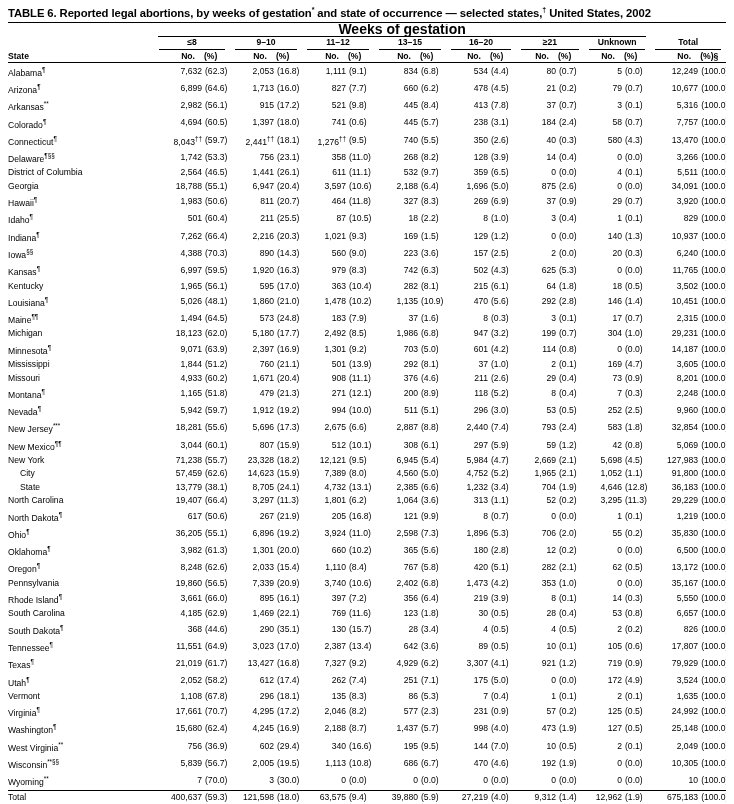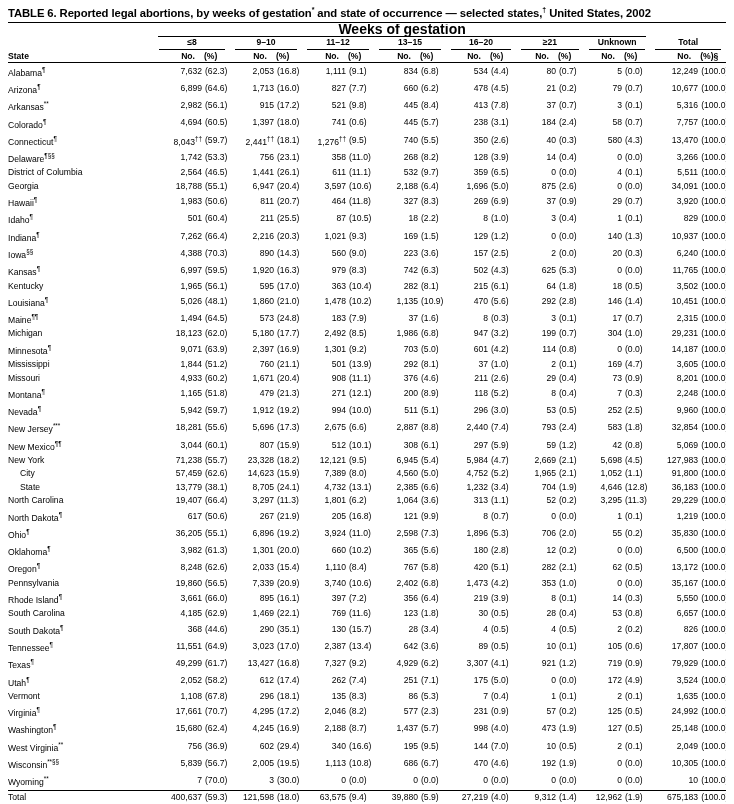--- a/index.html
+++ b/index.html
@@ -820,21 +820,21 @@
           <td class="pct">(0.5)</td>
           <td class="no">10</td>
           <td class="pct">(0.1)</td>
           <td class="no">105</td>
           <td class="pct">(0.6)</td>
           <td class="no">17,807</td>
           <td class="pct">(100.0)</td>
         </tr>
         <tr>
           <td class="state">Texas<sup>¶</sup></td>
-          <td class="no">49,299</td>
+          <td class="no">21,019</td>
           <td class="pct">(61.7)</td>
           <td class="no">13,427</td>
           <td class="pct">(16.8)</td>
           <td class="no">7,327</td>
           <td class="pct">(9.2)</td>
           <td class="no">4,929</td>
           <td class="pct">(6.2)</td>
           <td class="no">3,307</td>
           <td class="pct">(4.1)</td>
           <td class="no">921</td>

